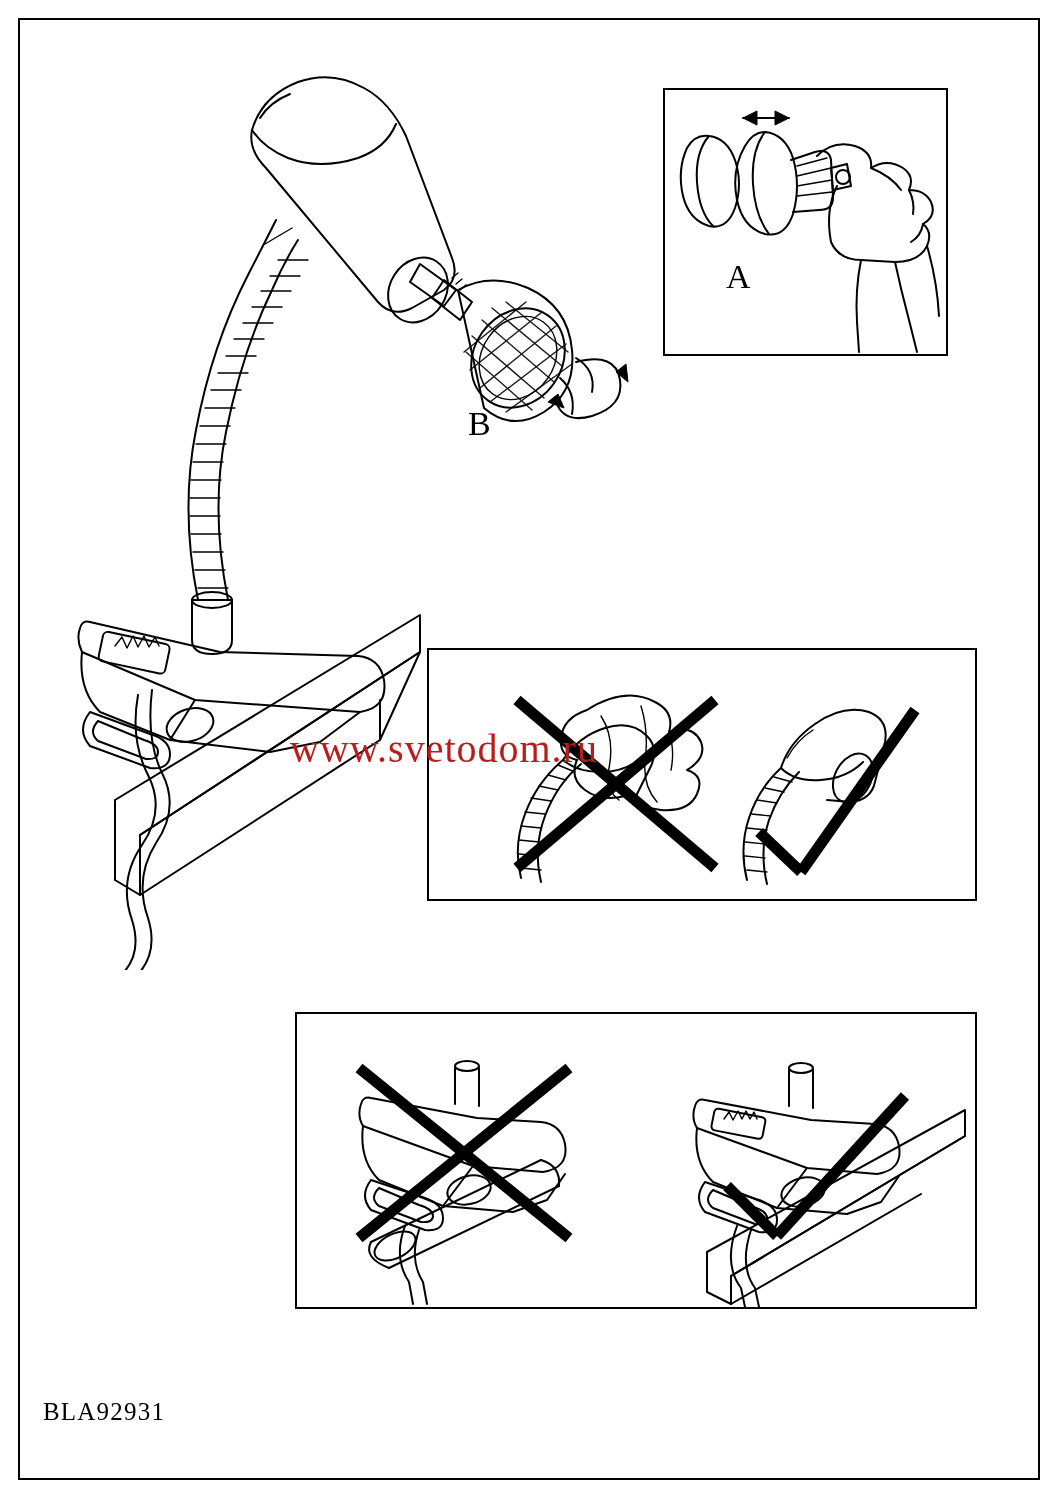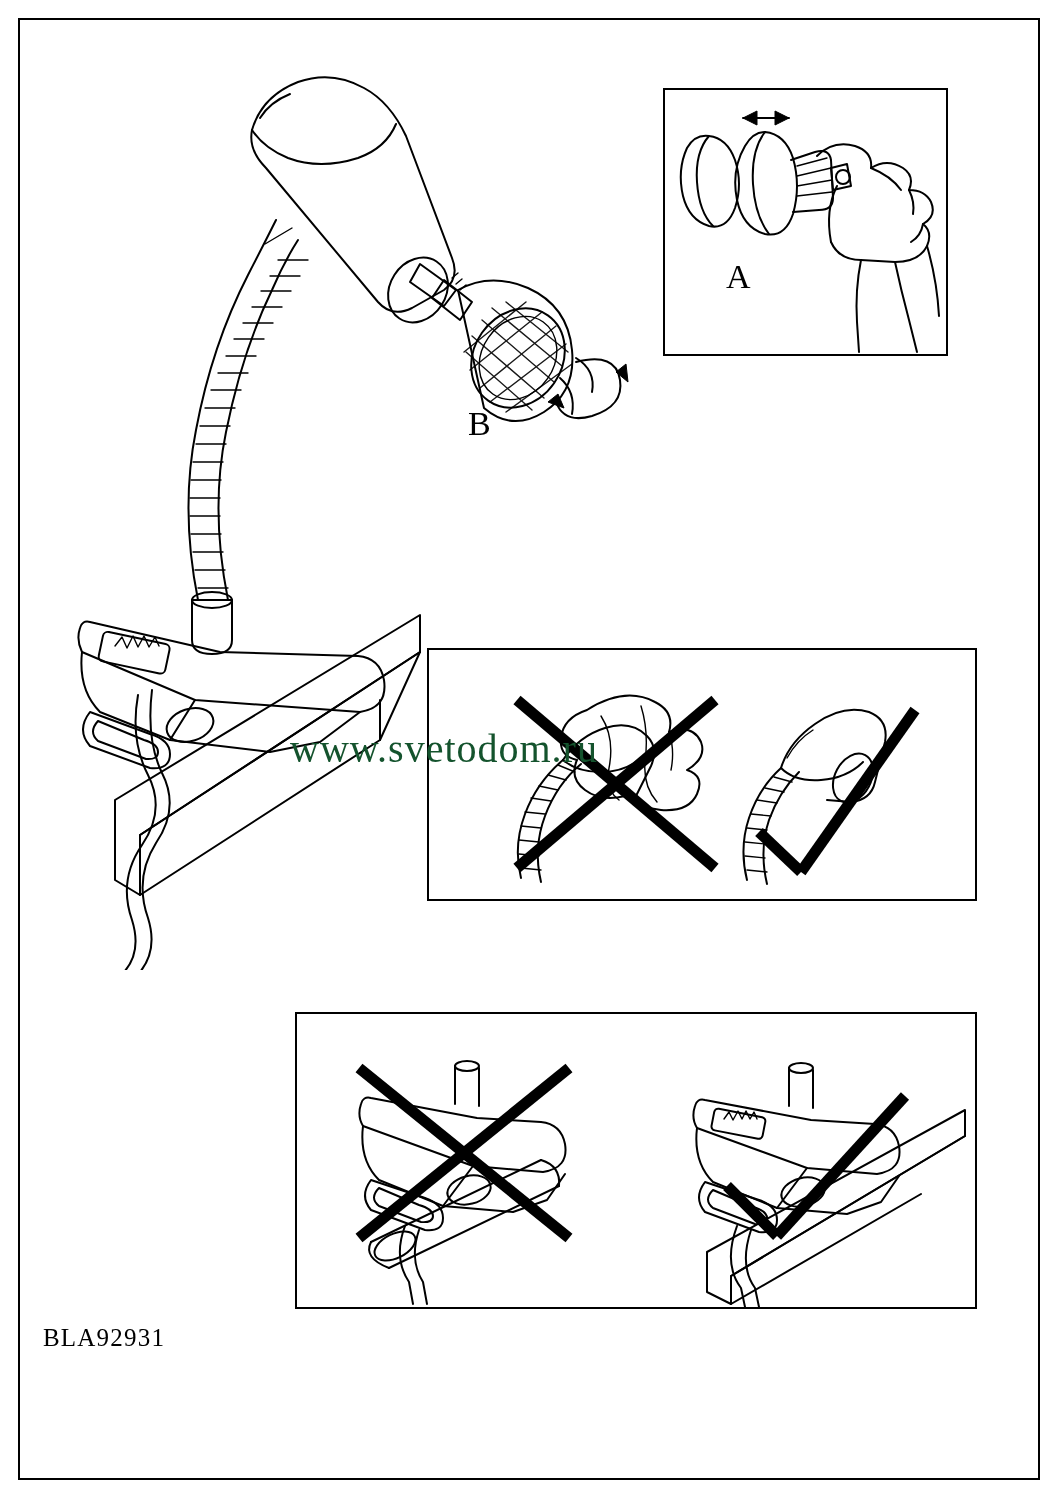--- a/index.html
+++ b/index.html
@@ -42,34 +42,34 @@
     font-size: 34px;
     color: #000;
     letter-spacing: 1px;
   }
   #label-a { left: 726px; top: 258px; }
   #label-b { left: 468px; top: 405px; }
 
   #model-code {
     position: absolute;
     left: 43px;
-    top: 1324px;
+    top: 1398px;
     font-family: "Liberation Serif", serif;
     font-size: 25px;
     letter-spacing: 1.2px;
     color: #000;
   }
 
   #watermark {
     position: absolute;
     left: 290px;
     top: 725px;
     font-family: "Liberation Serif", serif;
     font-size: 40px;
-    color: #14532d;
+    color: #b91c1c;
     letter-spacing: 1px;
     white-space: nowrap;
     pointer-events: none;
   }
 
   svg { display: block; }
   .ink { fill: none; stroke: #000; stroke-width: 2; stroke-linecap: round; stroke-linejoin: round; }
   .ink-thin { fill: none; stroke: #000; stroke-width: 1.4; stroke-linecap: round; stroke-linejoin: round; }
   .ink-fill-black { fill: #000; stroke: #000; stroke-width: 1; }
   .mark { fill: none; stroke: #000; stroke-width: 11; stroke-linecap: butt; }

